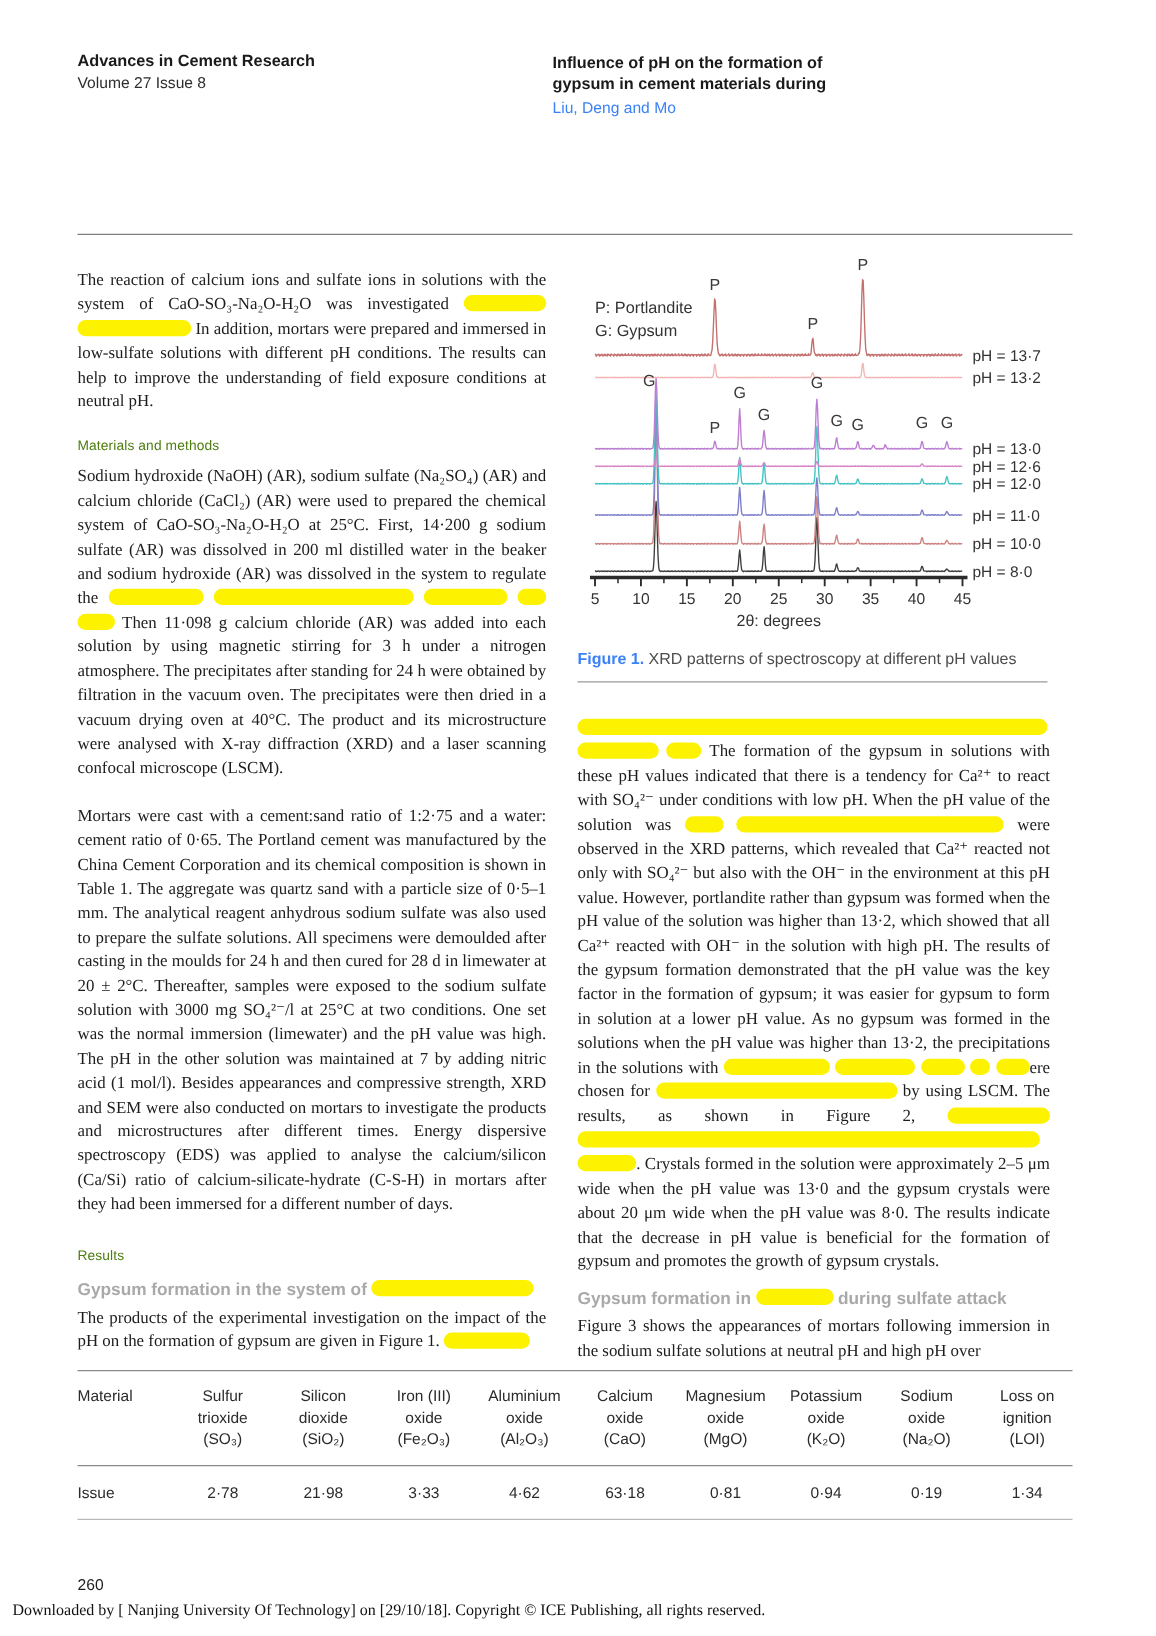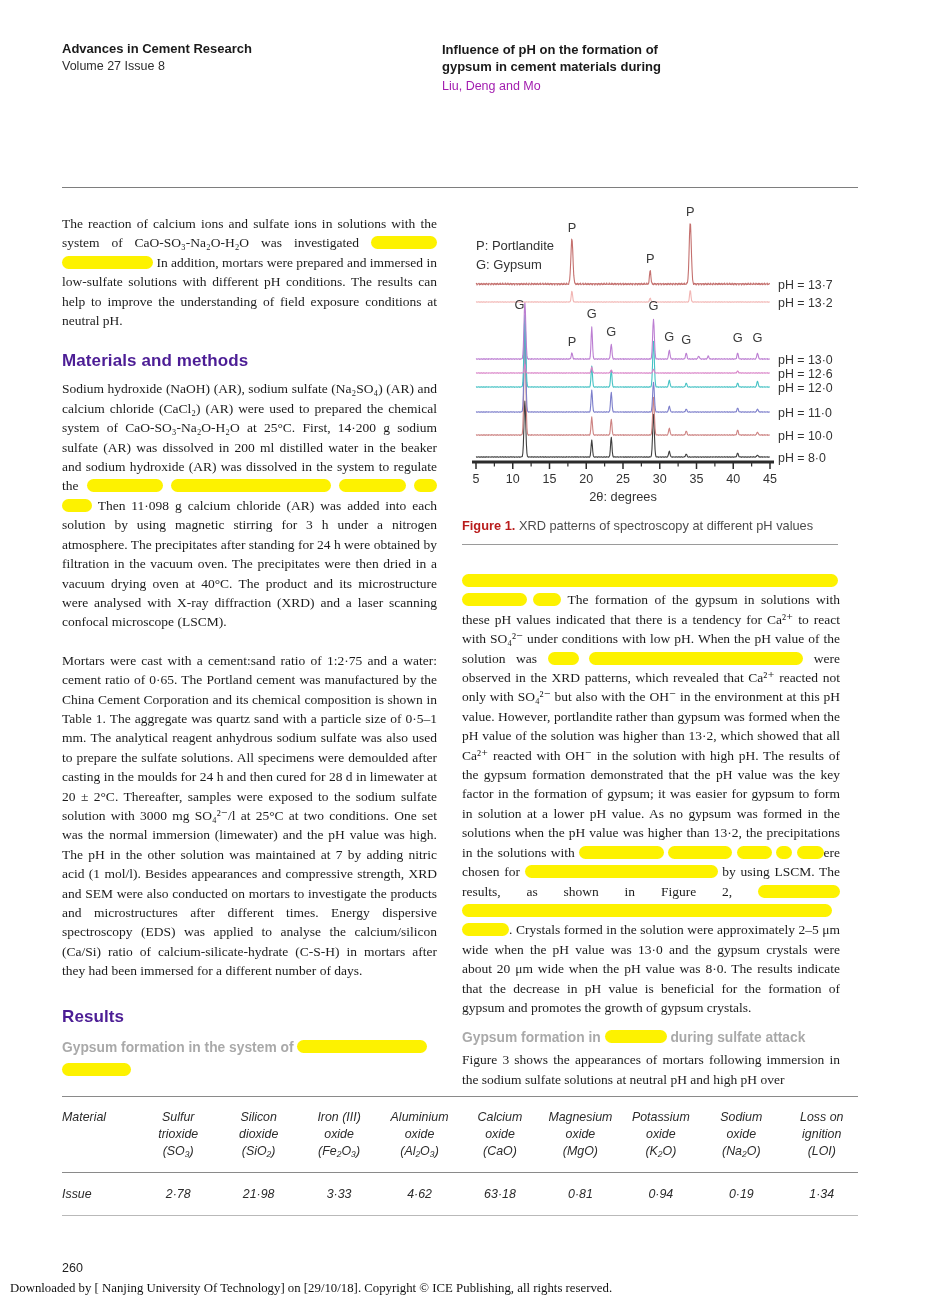--- a/index.html
+++ b/index.html
@@ -10,64 +10,64 @@
     overflow:hidden;
   }
   
   .hdr-left { position:absolute; left:62px; top:41px; width:330px;
     font-family:"Liberation Sans","DejaVu Sans",sans-serif; }
   .hdr-right { position:absolute; left:442px; top:41px; width:380px;
     font-family:"Liberation Sans","DejaVu Sans",sans-serif; }
   .journal-name { font-size:13px; font-weight:bold; color:#1a1a1a; }
   .volume-line  { font-size:12.5px; color:#2e2e2e; margin-top:3px; }
   .article-title-line { font-size:13px; font-weight:bold; color:#1a1a1a; line-height:17px; }
-  .authors { font-size:12.5px; color:#a21caf; margin-top:4px; }
+  .authors { font-size:12.5px; color:#3b82f6; margin-top:4px; }
   .rule-top { position:absolute; left:62px; top:187px; width:800px; height:1px; background:#7e7e7e; }
 
   
   .col-left  { position:absolute; left:62px;  top:214px; width:375px; }
   .col-right { position:absolute; left:462px; top:206px; width:378px; }
   .para { font-size:13.5px; line-height:19.4px; text-align:justify; color:#1c1c1c; }
   .para + .para { margin-top:19px; }
   .hl { display:inline-block; background:#fdf200; height:13px; border-radius:7px;
         vertical-align:-2px; }
   .section-heading {
     font-family:"Liberation Sans","DejaVu Sans",sans-serif;
-    font-size:17px; font-weight:bold; color:#4c1d95;
+    font-size:11px; font-weight:normal; color:#4d7c0f;
     margin-top:21px; margin-bottom:8px; letter-spacing:.1px;
   }
   .subsection-heading {
     font-family:"Liberation Sans","DejaVu Sans",sans-serif;
     font-size:13.8px; font-weight:bold; color:#a9a9a9;
     margin-top:13px; margin-bottom:5px;
   }
   .subsection-heading .hl { vertical-align:-1px; }
 
   
   .figure-block { width:378px; }
   .figure-caption {
     font-family:"Liberation Sans","DejaVu Sans",sans-serif;
     font-size:12.8px; color:#4d4d4d; margin-top:10px; line-height:16px;
   }
-  .caption-label { color:#b91c1c; font-weight:bold; }
+  .caption-label { color:#3b82f6; font-weight:bold; }
   .caption-rule { width:376px; height:1px; background:#9a9a9a; margin-top:10px; }
   .figure-block + .para { margin-top:26px; }
   svg text { font-family:"Liberation Sans","DejaVu Sans",sans-serif; }
   .tick-label   { font-size:12.5px; fill:#333; }
   .x-axis-label { font-size:12.8px; fill:#333; }
   .series-label { font-size:12.4px; fill:#333; }
   .peak-label   { font-size:12.8px; fill:#3a3a3a; }
   .legend-label { font-size:13px;   fill:#333; }
 
   
   .table-block { position:absolute; left:62px; top:1096px; width:800px;
     font-family:"Liberation Sans","DejaVu Sans",sans-serif; }
   .t-rule-dark  { height:1px; background:#8a8a8a; }
   .t-rule-light { height:1px; background:#b9b9b9; }
-  table.comp { width:100%; border-collapse:collapse; table-layout:fixed;font-style:italic; }
+  table.comp { width:100%; border-collapse:collapse; table-layout:fixed; }
   table.comp th, table.comp td {
     font-weight:normal; font-size:12.4px; color:#2b2b2b;
     text-align:center; vertical-align:top; padding:0;
   }
   table.comp th { white-space:pre-line; line-height:17px; padding-top:12px; padding-bottom:12px; }
   table.comp td { padding-top:14px; padding-bottom:14px; }
   table.comp th:first-child, table.comp td:first-child { text-align:left; width:76px; }
   .table-caption { font-size:12.6px; color:#4d4d4d; margin:14px 0 13px 0; }
 
   
@@ -92,21 +92,21 @@
   </div>
   <div class="rule-top"></div>
 
   <div class="col-left">
     <p class="para"><span>The reaction of calcium ions and sulfate ions in solutions with the system of CaO-SO₃-Na₂O-H₂O was investigated </span><span class="hl" style="width: 66px;"></span><span> </span><span class="hl" style="width: 91px;"></span><span> In addition, mortars were prepared and immersed in low-sulfate solutions with different pH conditions. The results can help to improve the understanding of field exposure conditions at neutral pH.</span></p>
     <div class="section-heading">Materials and methods</div>
     <p class="para"><span>Sodium hydroxide (NaOH) (AR), sodium sulfate (Na₂SO₄) (AR) and calcium chloride (CaCl₂) (AR) were used to prepared the chemical system of CaO-SO₃-Na₂O-H₂O at 25°C. First, 14·200 g sodium sulfate (AR) was dissolved in 200 ml distilled water in the beaker and sodium hydroxide (AR) was dissolved in the system to regulate the </span><span class="hl" style="width: 76px;"></span><span> </span><span class="hl" style="width: 160px;"></span><span> </span><span class="hl" style="width: 67px;"></span><span> </span><span class="hl" style="width: 23px;"></span><span> </span><span class="hl" style="width: 30px;"></span><span> Then 11·098 g calcium chloride (AR) was added into each solution by using magnetic stirring for 3 h under a nitrogen atmosphere. The precipitates after standing for 24 h were obtained by filtration in the vacuum oven. The precipitates were then dried in a vacuum drying oven at 40°C. The product and its microstructure were analysed with X-ray diffraction (XRD) and a laser scanning confocal microscope (LSCM).</span></p>
     <p class="para">Mortars were cast with a cement:sand ratio of 1:2·75 and a water: cement ratio of 0·65. The Portland cement was manufactured by the China Cement Corporation and its chemical composition is shown in Table 1. The aggregate was quartz sand with a particle size of 0·5–1 mm. The analytical reagent anhydrous sodium sulfate was also used to prepare the sulfate solutions. All specimens were demoulded after casting in the moulds for 24 h and then cured for 28 d in limewater at 20 ± 2°C. Thereafter, samples were exposed to the sodium sulfate solution with 3000 mg SO₄²⁻/l at 25°C at two conditions. One set was the normal immersion (limewater) and the pH value was high. The pH in the other solution was maintained at 7 by adding nitric acid (1 mol/l). Besides appearances and compressive strength, XRD and SEM were also conducted on mortars to investigate the products and microstructures after different times. Energy dispersive spectroscopy (EDS) was applied to analyse the calcium/silicon (Ca/Si) ratio of calcium-silicate-hydrate (C-S-H) in mortars after they had been immersed for a different number of days.</p>
     <div class="section-heading" style="margin-top:26px;">Results</div>
     <div class="subsection-heading"><span>Gypsum formation in the system of </span><span class="hl" style="width: 130px;"></span></div>
-    <p class="para"><span class="hl" style="width: 69px;"></span></p>
+    <p class="para"><span>The products of the experimental investigation on the impact of the pH on the formation of gypsum are given in Figure 1. </span><span class="hl" style="width: 69px;"></span></p>
   </div>
 
   <div class="col-right">
     <div class="figure-block">
       <svg width="378" height="298" viewBox="0 0 378 298" xmlns="http://www.w3.org/2000/svg">
           <line x1="10" y1="256" x2="312" y2="256" stroke="#2b2b2b" stroke-width="2.8"></line>
           <line x1="14" y1="257" x2="14" y2="263" stroke="#2b2b2b" stroke-width="1.5"></line>
           <text x="14" y="277" text-anchor="middle" class="tick-label">5</text>
           <line x1="50.75" y1="257" x2="50.75" y2="263" stroke="#2b2b2b" stroke-width="1.5"></line>
           <text x="50.75" y="277" text-anchor="middle" class="tick-label">10</text>

